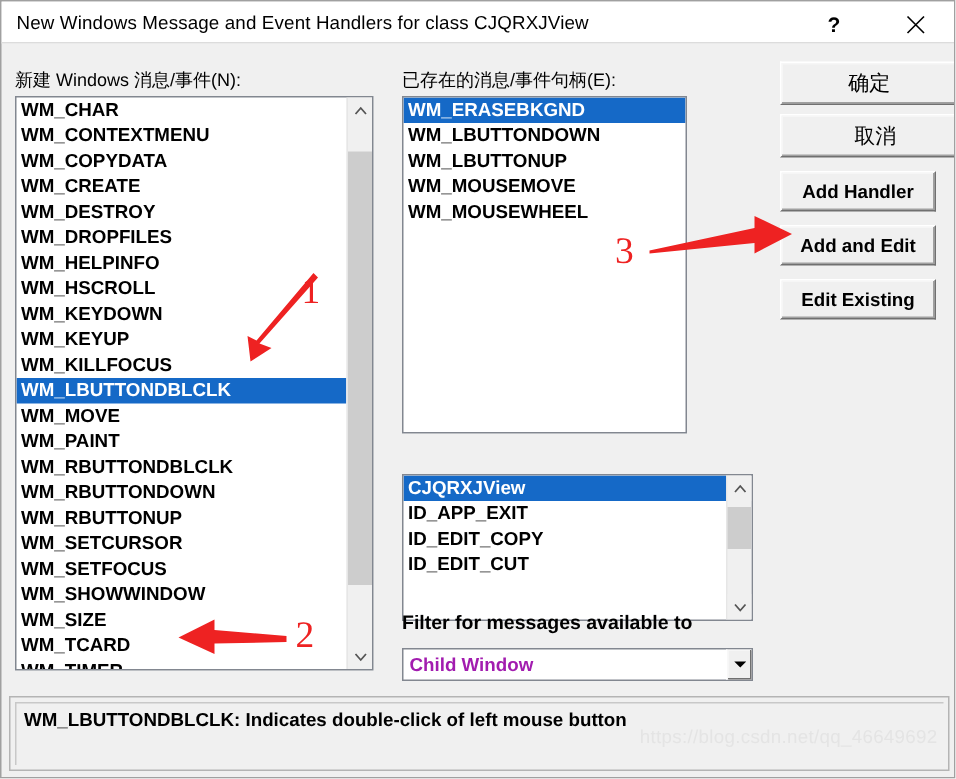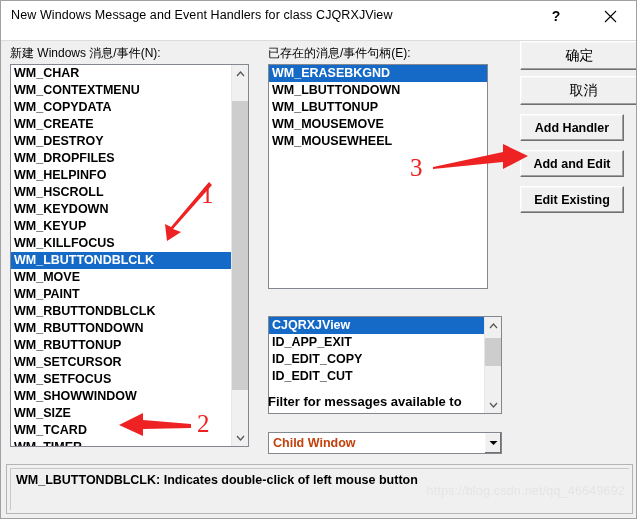--- a/index.html
+++ b/index.html
@@ -16,21 +16,21 @@
     overflow: hidden;
     box-sizing: border-box;
     border: 1px solid #a0a0a0;
   }
 
   
   .titlebar {
     position: absolute;
     left: 0; top: 0;
     width: 637px;
-    height: 40px;
+    height: 28px;
     background: #ffffff;
     border-bottom: 1px solid #dcdcdc;
     box-sizing: border-box;
   }
   .titlebar-text {
     position: absolute;
     left: 10px;
     top: 7px;
     font-size: 12.5px;
     color: #000000;
@@ -146,21 +146,21 @@
     border: 1px solid #828790;
     box-sizing: border-box;
     display: flex;
     align-items: center;
   }
   .combo-text {
     flex: 1;
     padding-left: 4px;
     font-size: 12.5px;
     font-weight: bold;
-    color: #c2410c;
+    color: #a21caf;
     white-space: nowrap;
   }
   .combo-arrow {
     width: 17px;
     height: 100%;
     background: #f0f0f0;
     border-left: 1px solid #ffffff;
     box-shadow: inset -1px -1px 0 #707070, inset 1px 1px 0 #f6f6f6;
     display: flex;
     align-items: center;
@@ -273,21 +273,21 @@
       <div class="sb-arrow sb-down">
         <svg width="9" height="6" viewBox="0 0 9 6">
             <path d="M1 1 L4.5 5 L8 1" stroke="#555" stroke-width="1.2" fill="none"></path>
           </svg>
       </div>
     </div>
   </div>
 
   <div class="lbl lbl-cn" style="left:267px; top:44px;">已存在的消息/事件句柄(E):</div>
 
-  <div class="listbox" style="left:267px; top:63px; width:220px; height:225px;">
+  <div class="listbox" style="left:267px; top:63px; width:190px; height:225px;">
     <div class="list-items" id="right-items" style="right:0;">
         <div class="li sel">WM_ERASEBKGND</div>
         <div class="li">WM_LBUTTONDOWN</div>
         <div class="li">WM_LBUTTONUP</div>
         <div class="li">WM_MOUSEMOVE</div>
         <div class="li">WM_MOUSEWHEEL</div>
       </div>
   </div>
 
   <div class="lbl" style="left:267px; top:297px;margin-top:24px;">Class or object to handle:</div>
@@ -307,21 +307,21 @@
       </div>
       <div class="sb-thumb" style="top:21px; height:28px;"></div>
       <div class="sb-arrow sb-down">
         <svg width="9" height="6" viewBox="0 0 9 6">
             <path d="M1 1 L4.5 5 L8 1" stroke="#555" stroke-width="1.2" fill="none"></path>
           </svg>
       </div>
     </div>
   </div>
 
-  <div class="lbl" style="left:267px; top:393px;">Filter for messages available to</div>
+  <div class="lbl" style="left:267px; top:406px;">Filter for messages available to</div>
 
   <div class="combo" style="left:267px; top:431px; width:234px; height:22px;">
     <div class="combo-text">Child Window</div>
     <div class="combo-arrow">
       <svg width="9" height="6" viewBox="0 0 9 6">
           <path d="M0.5 1 L4.5 5 L8.5 1 Z" fill="#000"></path>
         </svg>
     </div>
   </div>
 

